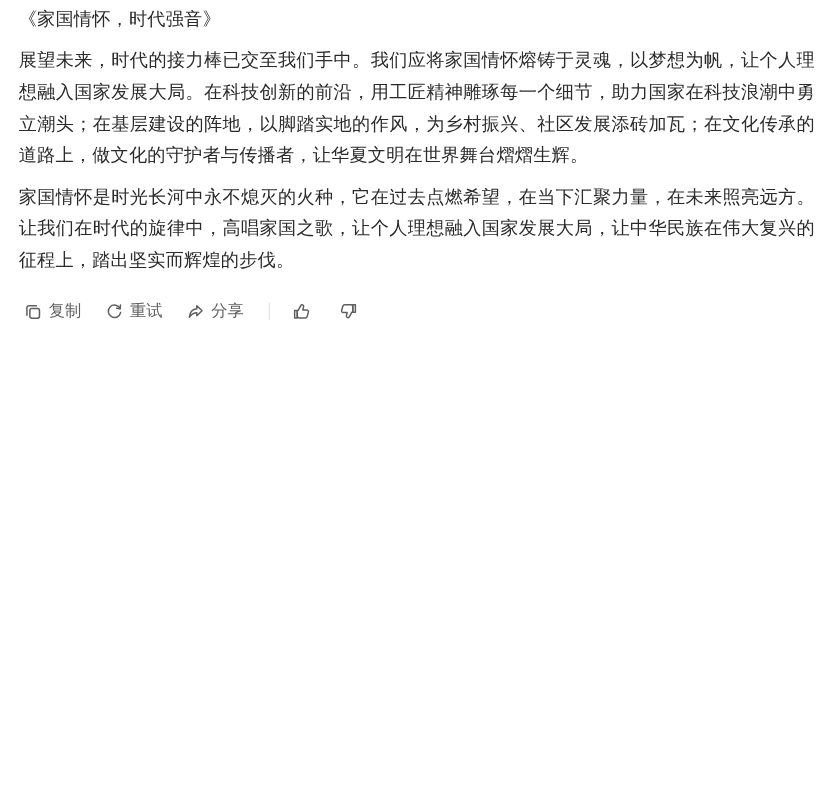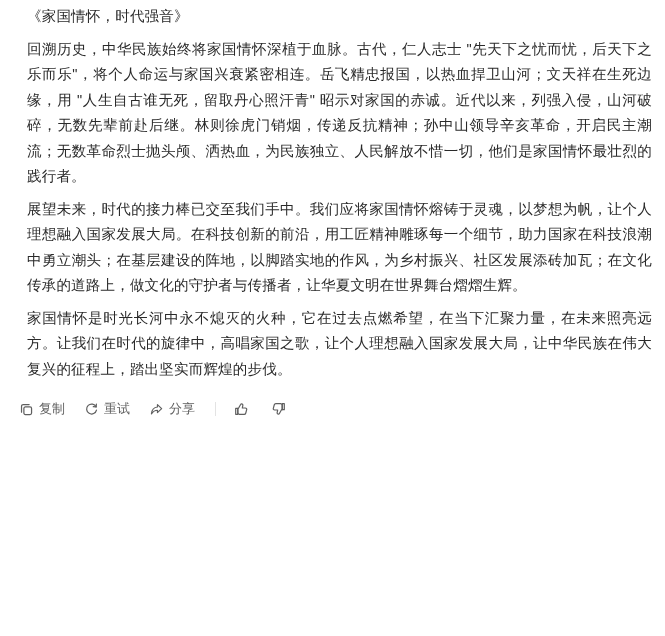--- a/index.html
+++ b/index.html
@@ -10,21 +10,21 @@
   body {
     width: 665px;
     height: 636px;
     overflow: hidden;
     font-family: "Liberation Sans", "DejaVu Sans", sans-serif;
   }
   .message {
     padding: 4px 13px 0 13px;
   }
   .para {
-    margin: 0 0 7px 14px;
+    margin: 0 0 7px 2px;
     font-size: 14.5px;
     line-height: 25.5px;
     color: #2a2a2a;
     letter-spacing: 0.2px;
     text-align: justify;
     text-justify: inter-ideograph;
     word-break: break-all;
   }
   .toolbar {
     display: flex;
@@ -55,21 +55,20 @@
     margin: 0 14px 0 17px;
   }
   .thumb-btn { margin-left: 0; }
   .thumb-btn + .thumb-btn { margin-left: 16px; }
 </style>
 </head>
 <body>
 
 <div class="message">
   <p class="para">《家国情怀，时代强音》</p>
-  <p class="para">回溯历史，中华民族始终将家国情怀深植于血脉。古代，仁人志士 "先天下之忧而忧，后天下之乐而乐"，将个人命运与家国兴衰紧密相连。岳飞精忠报国，以热血捍卫山河；文天祥在生死边缘，用 "人生自古谁无死，留取丹心照汗青" 昭示对家国的赤诚。近代以来，列强入侵，山河破碎，无数先辈前赴后继。林则徐虎门销烟，传递反抗精神；孙中山领导辛亥革命，开启民主潮流；无数革命烈士抛头颅、洒热血，为民族独立、人民解放不惜一切，他们是家国情怀最壮烈的践行者。</p>
   <p class="para">展望未来，时代的接力棒已交至我们手中。我们应将家国情怀熔铸于灵魂，以梦想为帆，让个人理想融入国家发展大局。在科技创新的前沿，用工匠精神雕琢每一个细节，助力国家在科技浪潮中勇立潮头；在基层建设的阵地，以脚踏实地的作风，为乡村振兴、社区发展添砖加瓦；在文化传承的道路上，做文化的守护者与传播者，让华夏文明在世界舞台熠熠生辉。</p>
   <p class="para">家国情怀是时光长河中永不熄灭的火种，它在过去点燃希望，在当下汇聚力量，在未来照亮远方。让我们在时代的旋律中，高唱家国之歌，让个人理想融入国家发展大局，让中华民族在伟大复兴的征程上，踏出坚实而辉煌的步伐。</p>
 
   <div class="toolbar">
     <button class="tb-btn">
       <span>
         <svg width="15" height="15" viewBox="0 0 16 16">
           <rect x="5.2" y="5.2" width="8.2" height="8.2" rx="1.6" fill="none" stroke="currentColor" stroke-width="1.3"></rect>
           <path d="M10.8 2.7 H4.5 A1.8 1.8 0 0 0 2.7 4.5 V10.8" fill="none" stroke="currentColor" stroke-width="1.3" stroke-linecap="round"></path>
         </svg>

